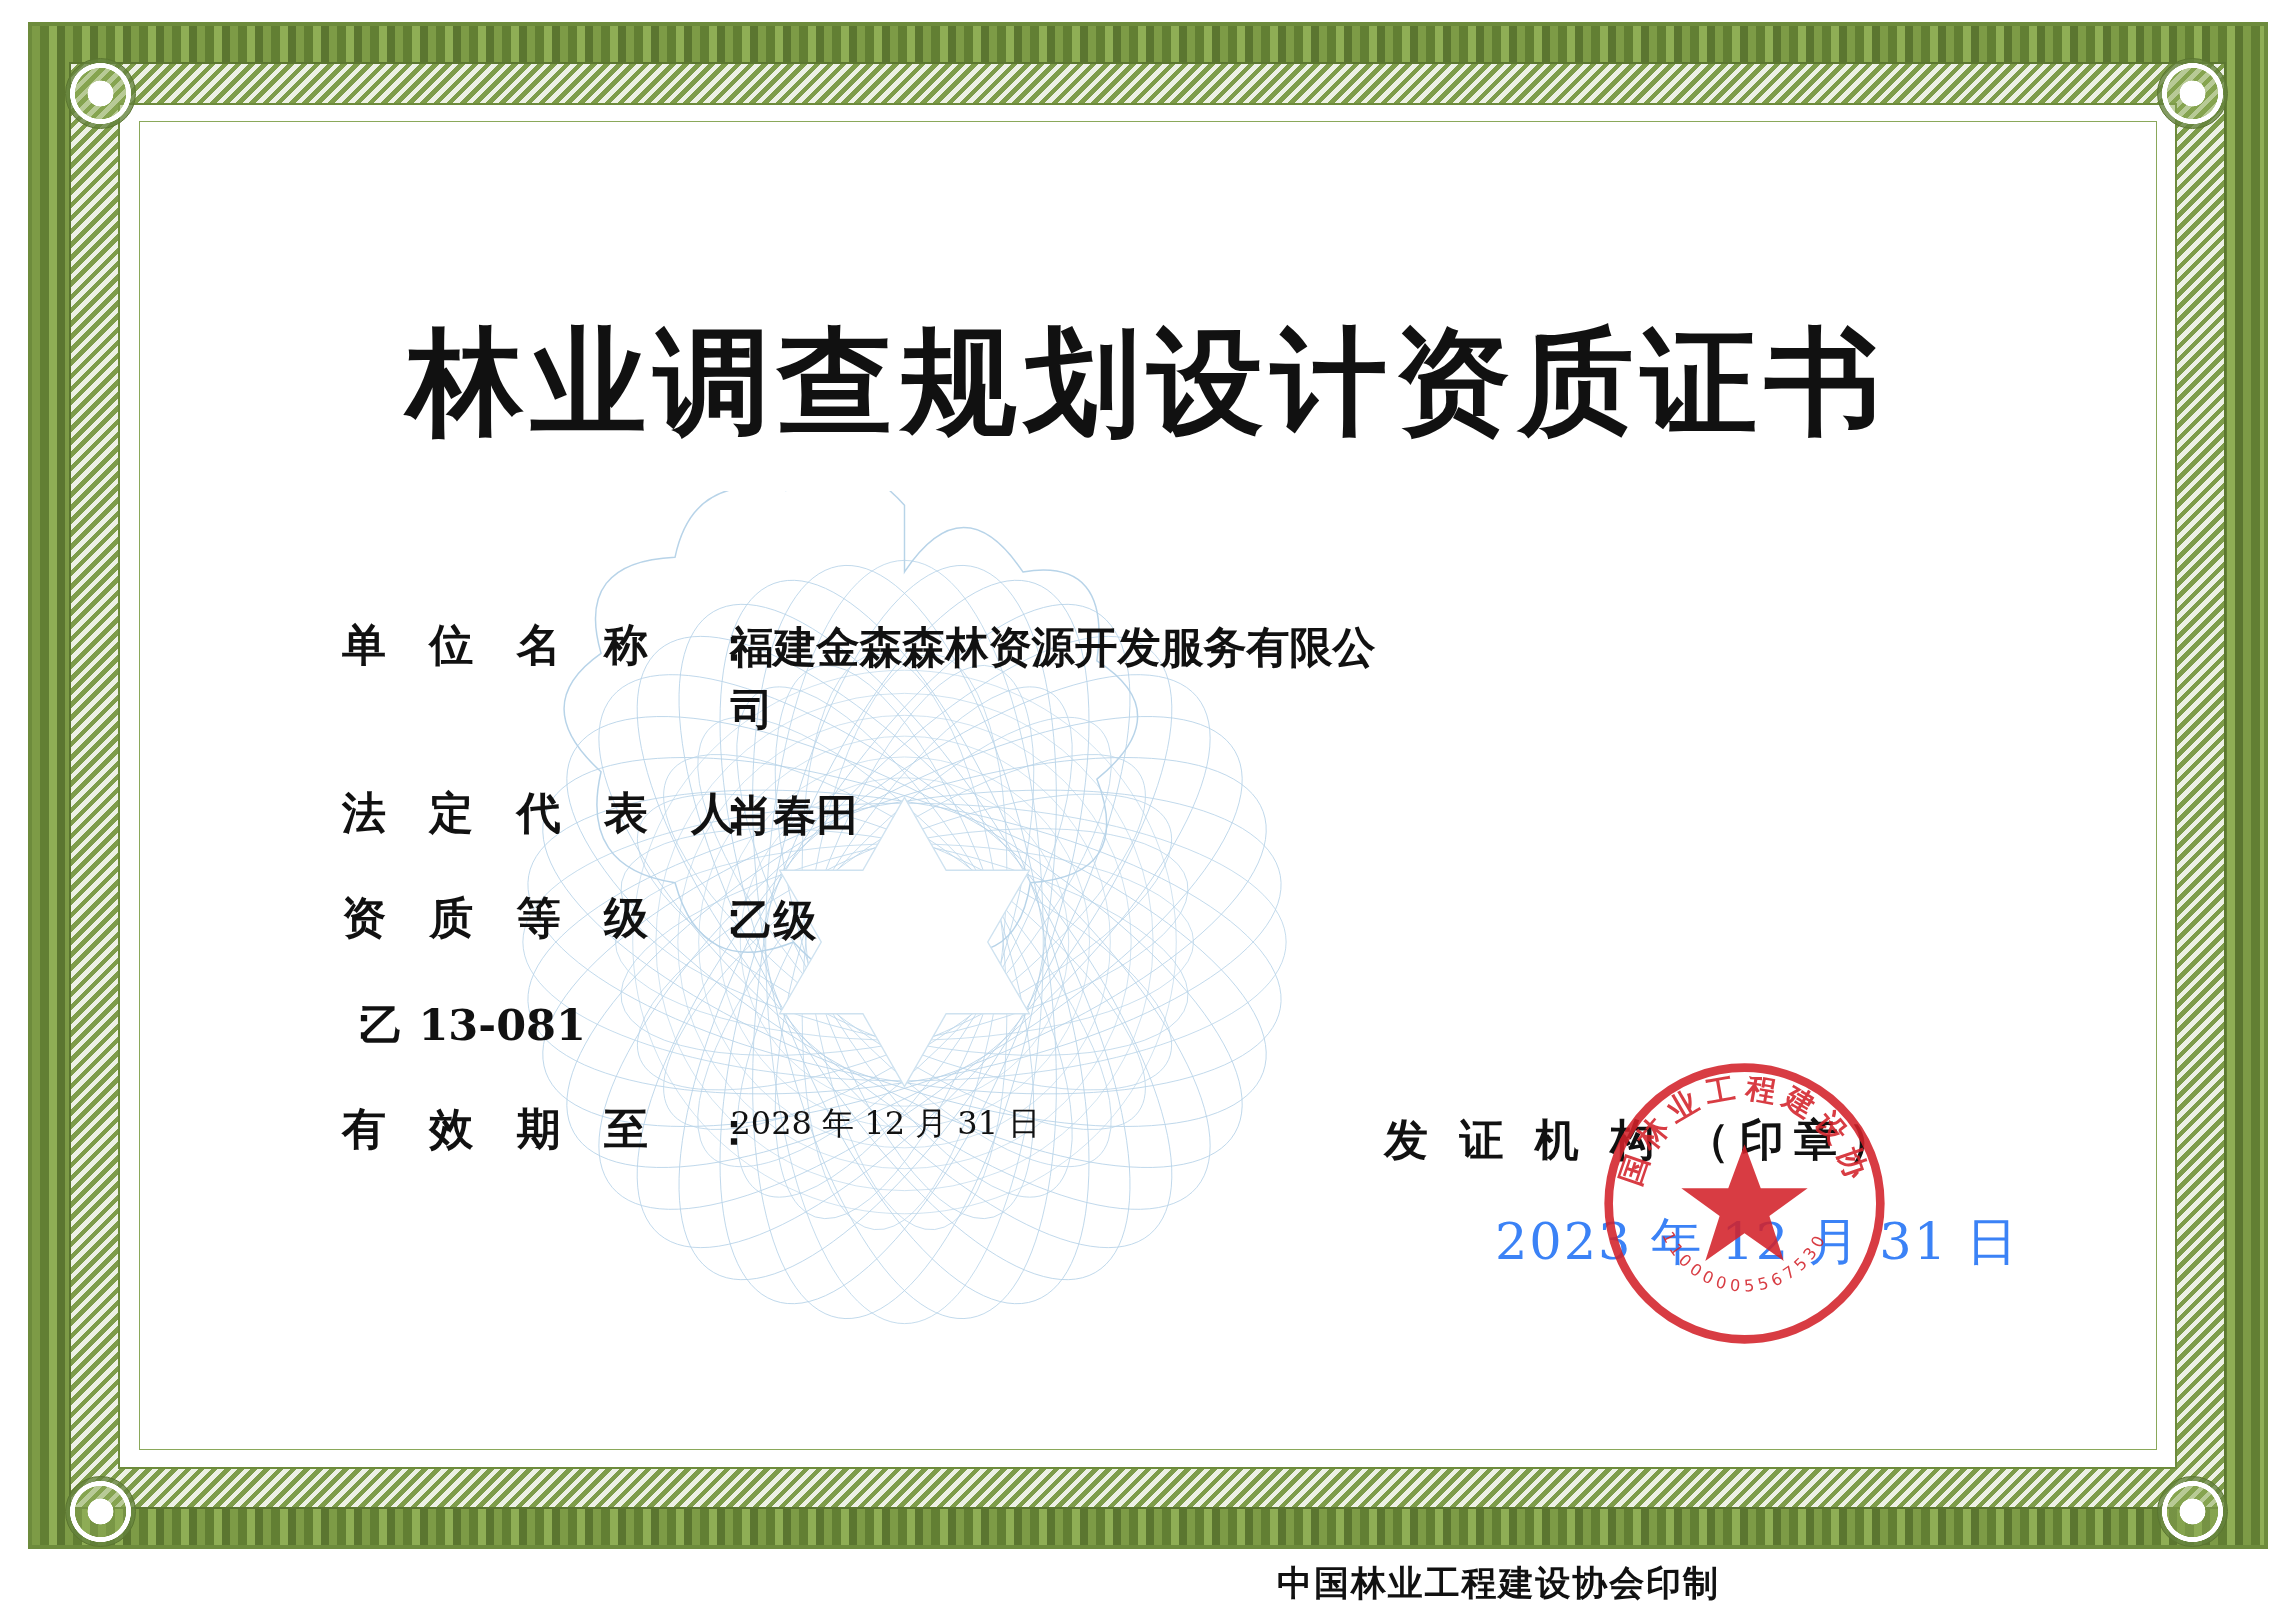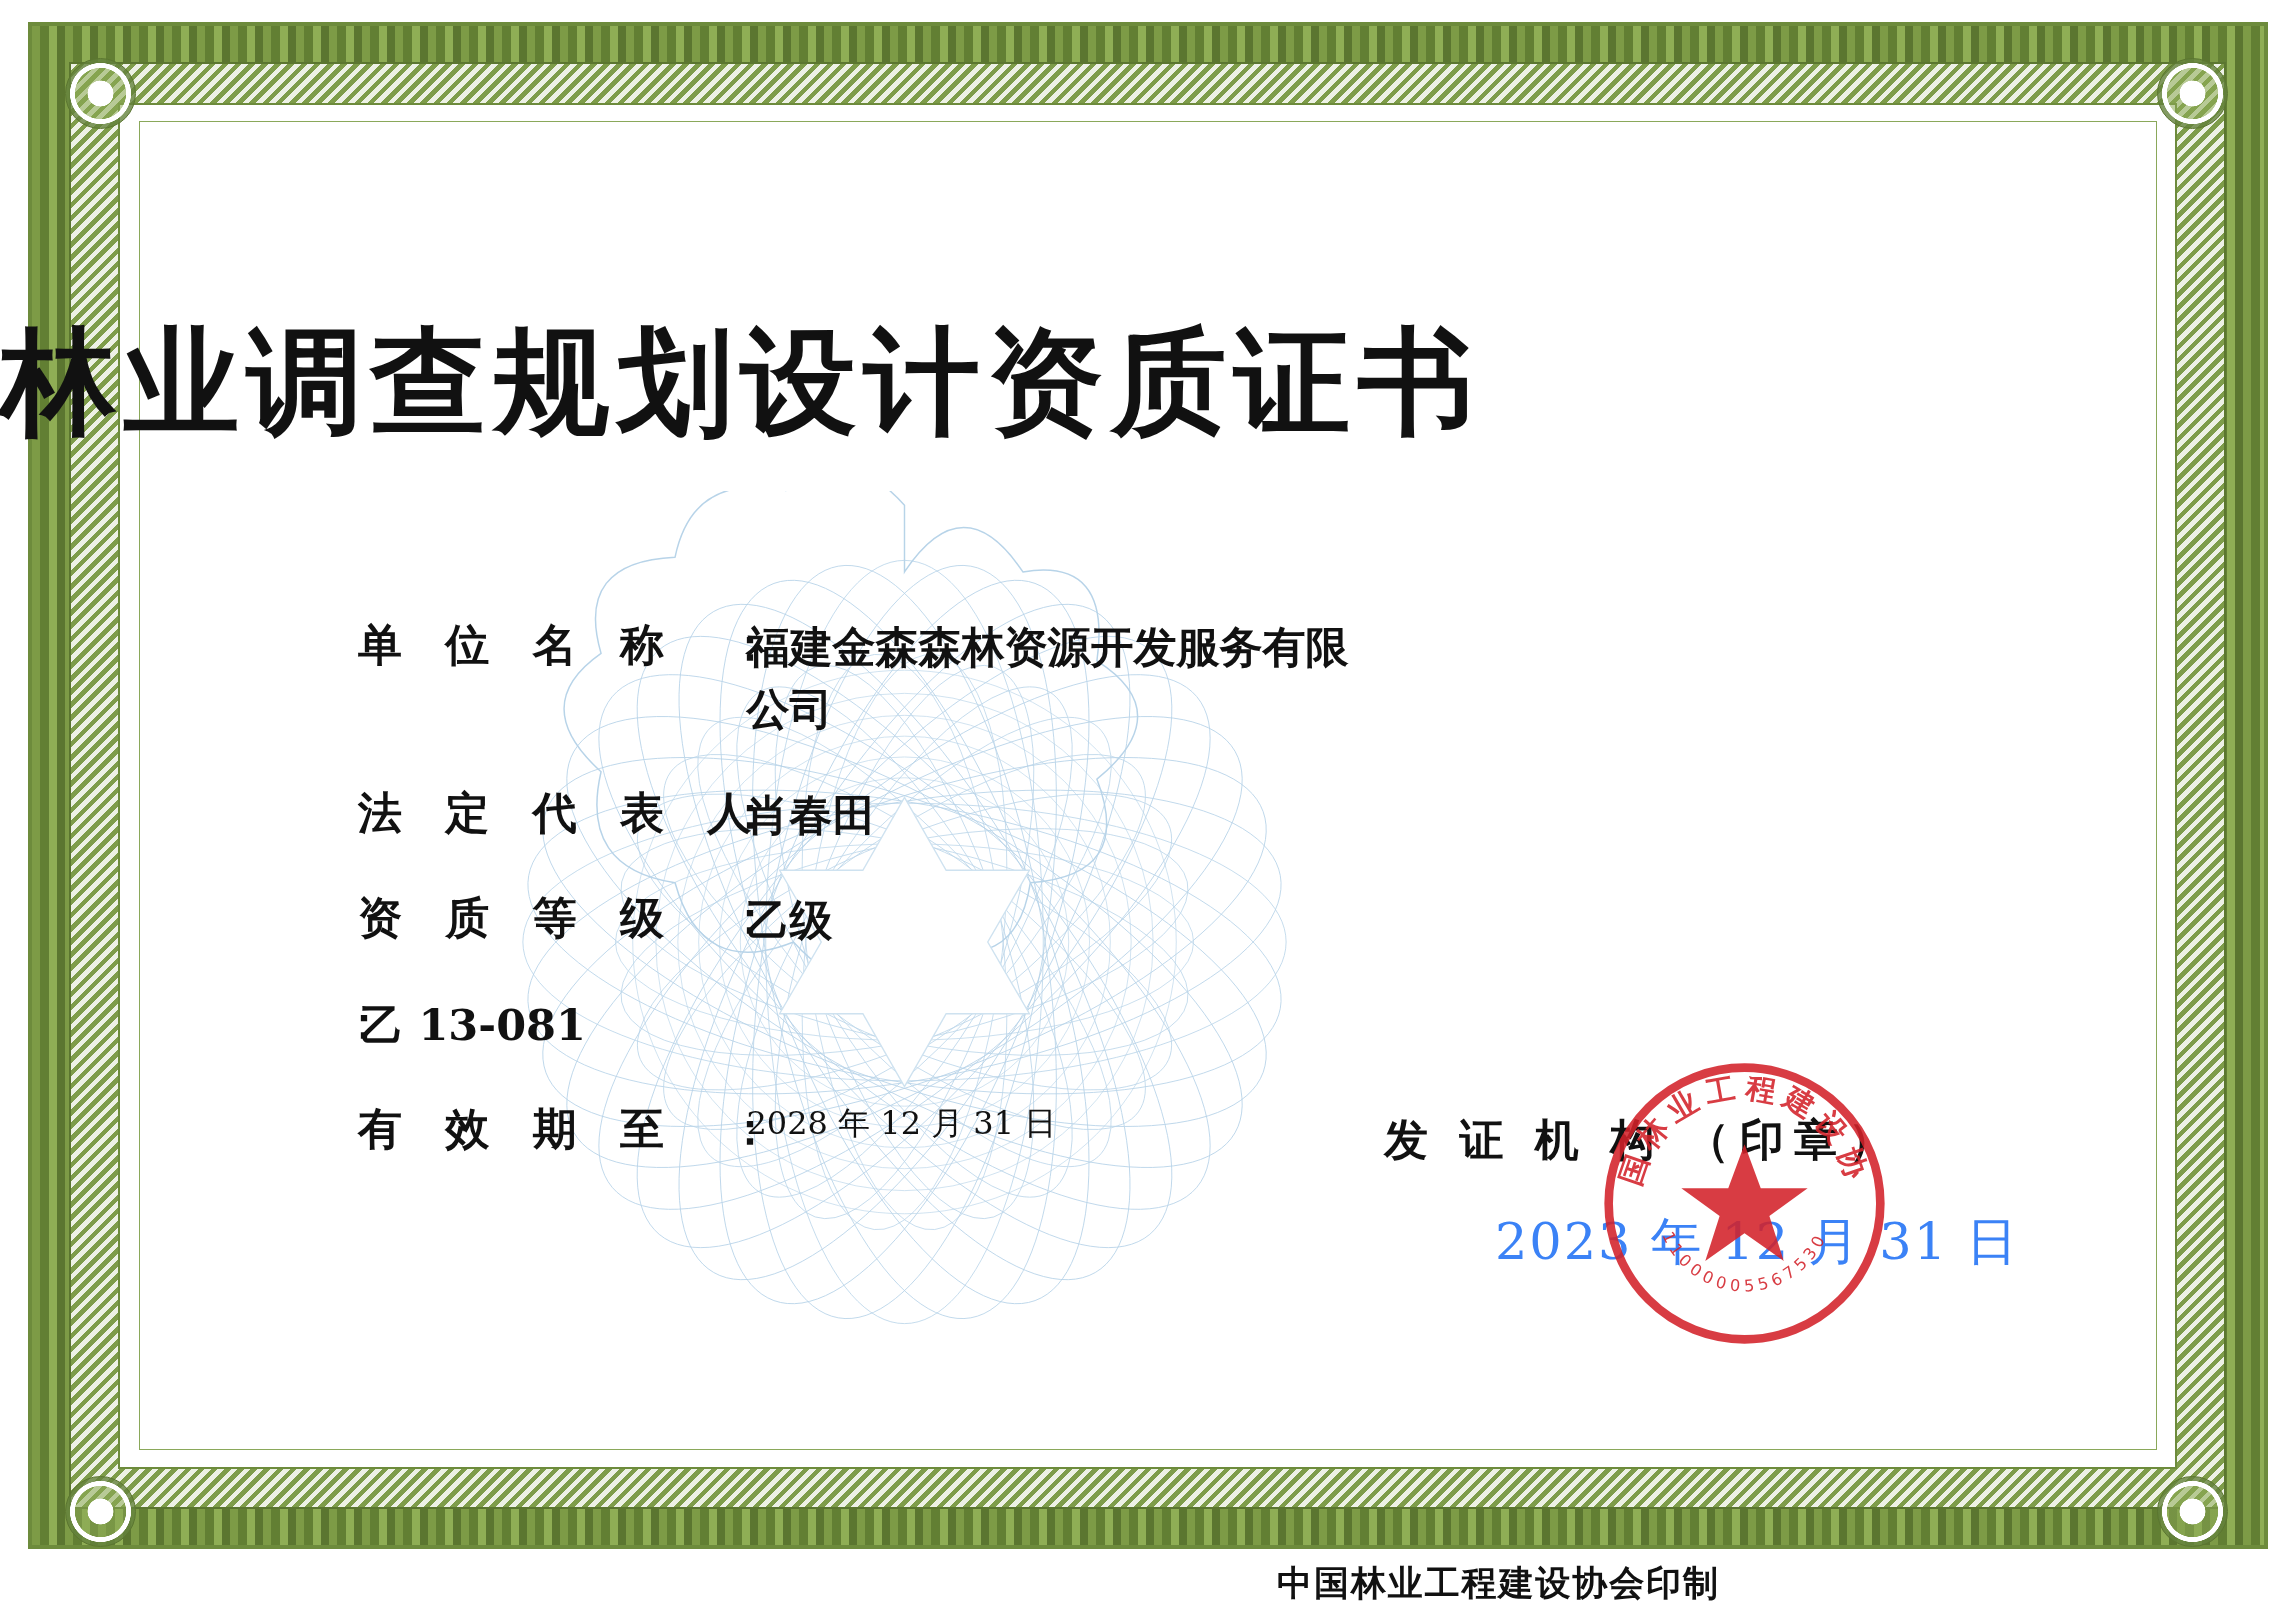--- a/index.html
+++ b/index.html
@@ -96,21 +96,21 @@
     pointer-events: none;
     opacity: 0.85;
   }
 
   
   .title {
     position: absolute;
     left: 0;
     top: 305px;
     width: 2295px;
-    text-align: left;
+    text-align: center;
     font-family: "DejaVu Serif", "Liberation Serif", serif;
     font-weight: bold;
     font-size: 116px;
     letter-spacing: 7.4px;
     color: #111111;
     white-space: nowrap;
   }
 
   
   .left-col {
@@ -126,21 +126,20 @@
     font-size: 44px;
     color: #111;
     font-family: "DejaVu Serif", "Liberation Serif", serif;
   }
   .field-label {
     flex: 0 0 auto;
     width: 370px;
     font-weight: bold;
     letter-spacing: 14px;
     white-space: nowrap;
-    margin-left: 16px;
   }
   .field-colon {
     flex: 0 0 auto;
     font-weight: bold;
     width: 15.7px;
     margin-right: 2.8px;
   }
   .field-value {
     flex: 1 1 auto;
     font-weight: bold;

